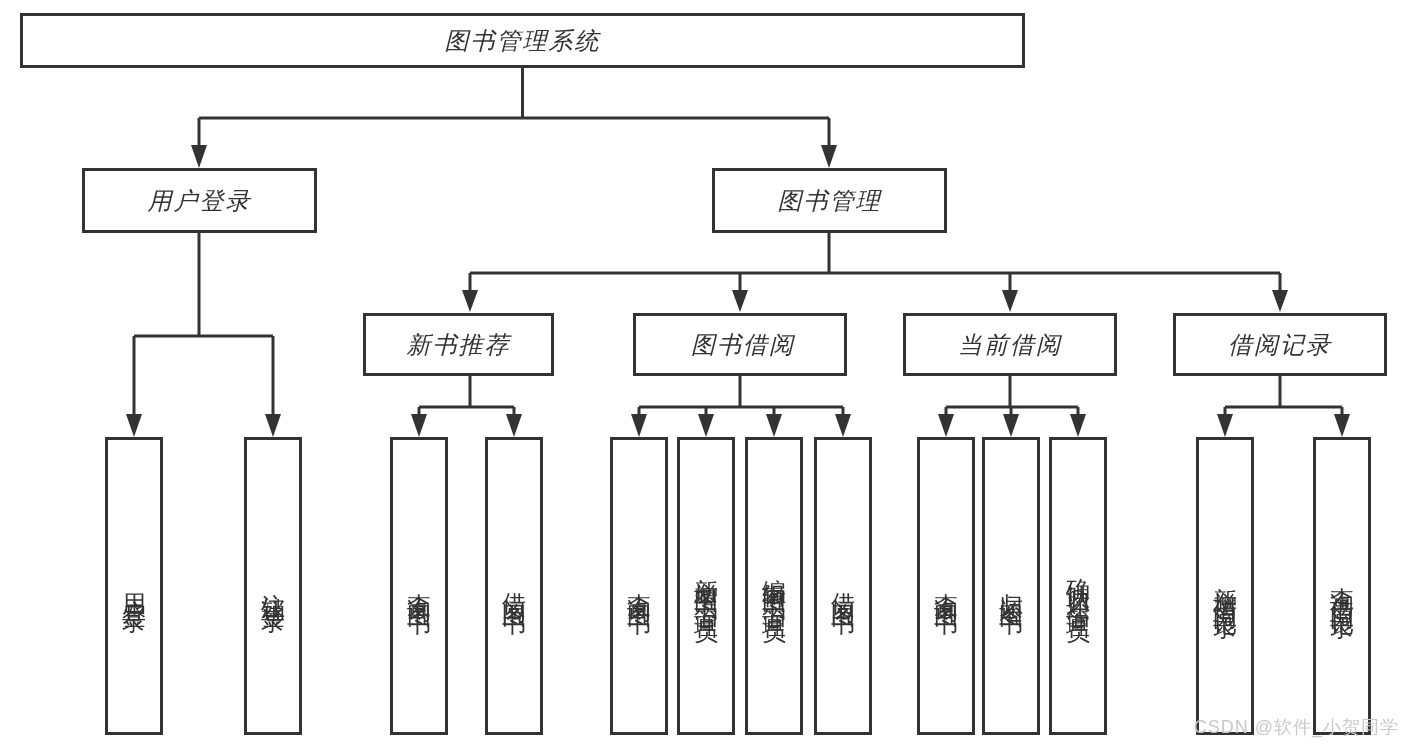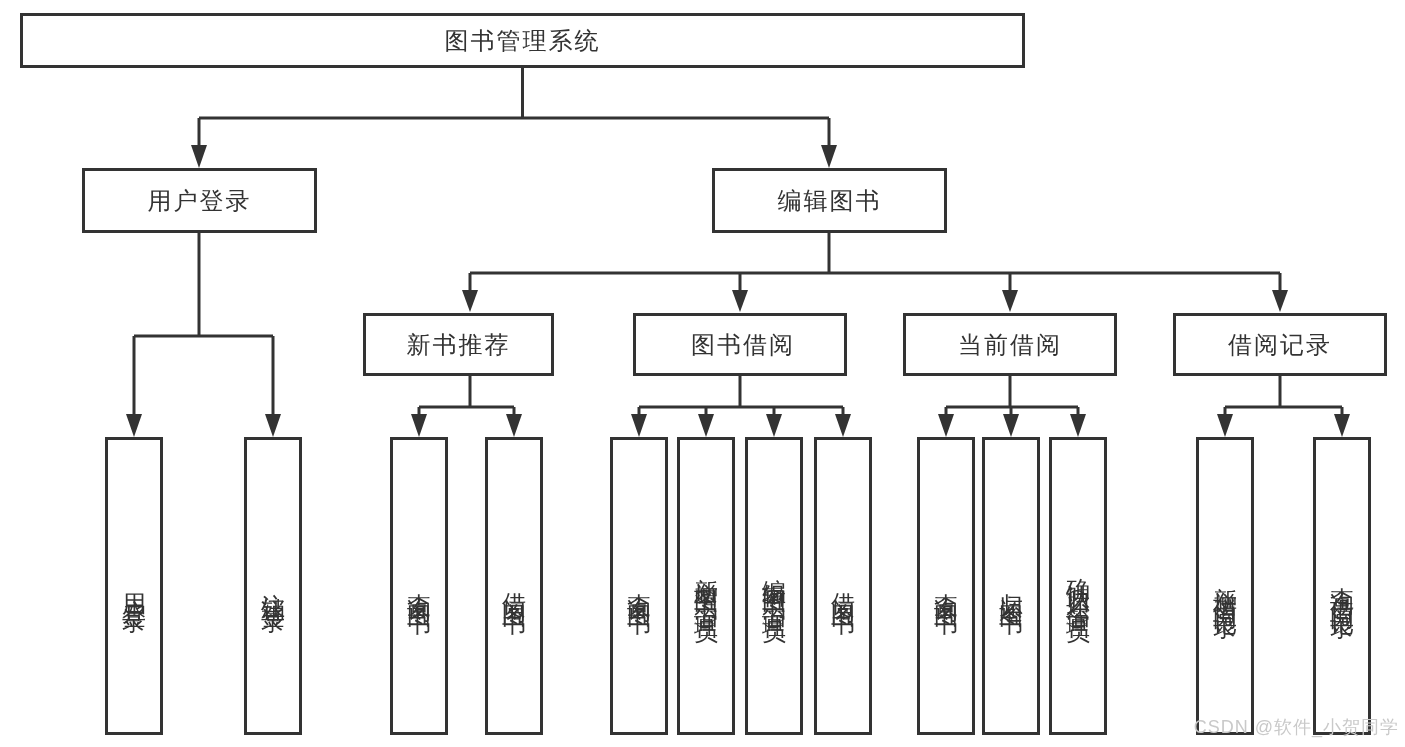--- a/index.html
+++ b/index.html
@@ -26,20 +26,21 @@
     box-sizing: border-box;
     border: 3px solid #333333;
     background: #ffffff;
     display: flex;
     align-items: center;
     justify-content: center;
     color: #333333;
     font-size: 24px;
     letter-spacing: 2px;
     z-index: 2;
+    font-style: italic;
   }
   .vbox {
     position: absolute;
     box-sizing: border-box;
     border: 3px solid #333333;
     background: #ffffff;
     width: 58px;
     top: 437px;
     height: 298px;
     display: flex;
@@ -143,21 +144,21 @@
   </svg>
 
   <div class="hbox" style="left:20px; top:13px; width:1005px; height:55px;">
     <span>图书管理系统</span>
   </div>
 
   <div class="hbox" style="left:82px; top:168px; width:235px; height:65px;">
     <span>用户登录</span>
   </div>
   <div class="hbox" style="left:712px; top:168px; width:235px; height:65px;">
-    <span>编辑图书</span>
+    <span>图书管理</span>
   </div>
 
   <div class="hbox" style="left:363px; top:313px; width:191px; height:63px;justify-content:center;">
     <span>新书推荐</span>
   </div>
   <div class="hbox" style="left:633px; top:313px; width:214px; height:63px;padding-left:6px;">
     <span>图书借阅</span>
   </div>
   <div class="hbox" style="left:903px; top:313px; width:214px; height:63px;">
     <span>当前借阅</span>

